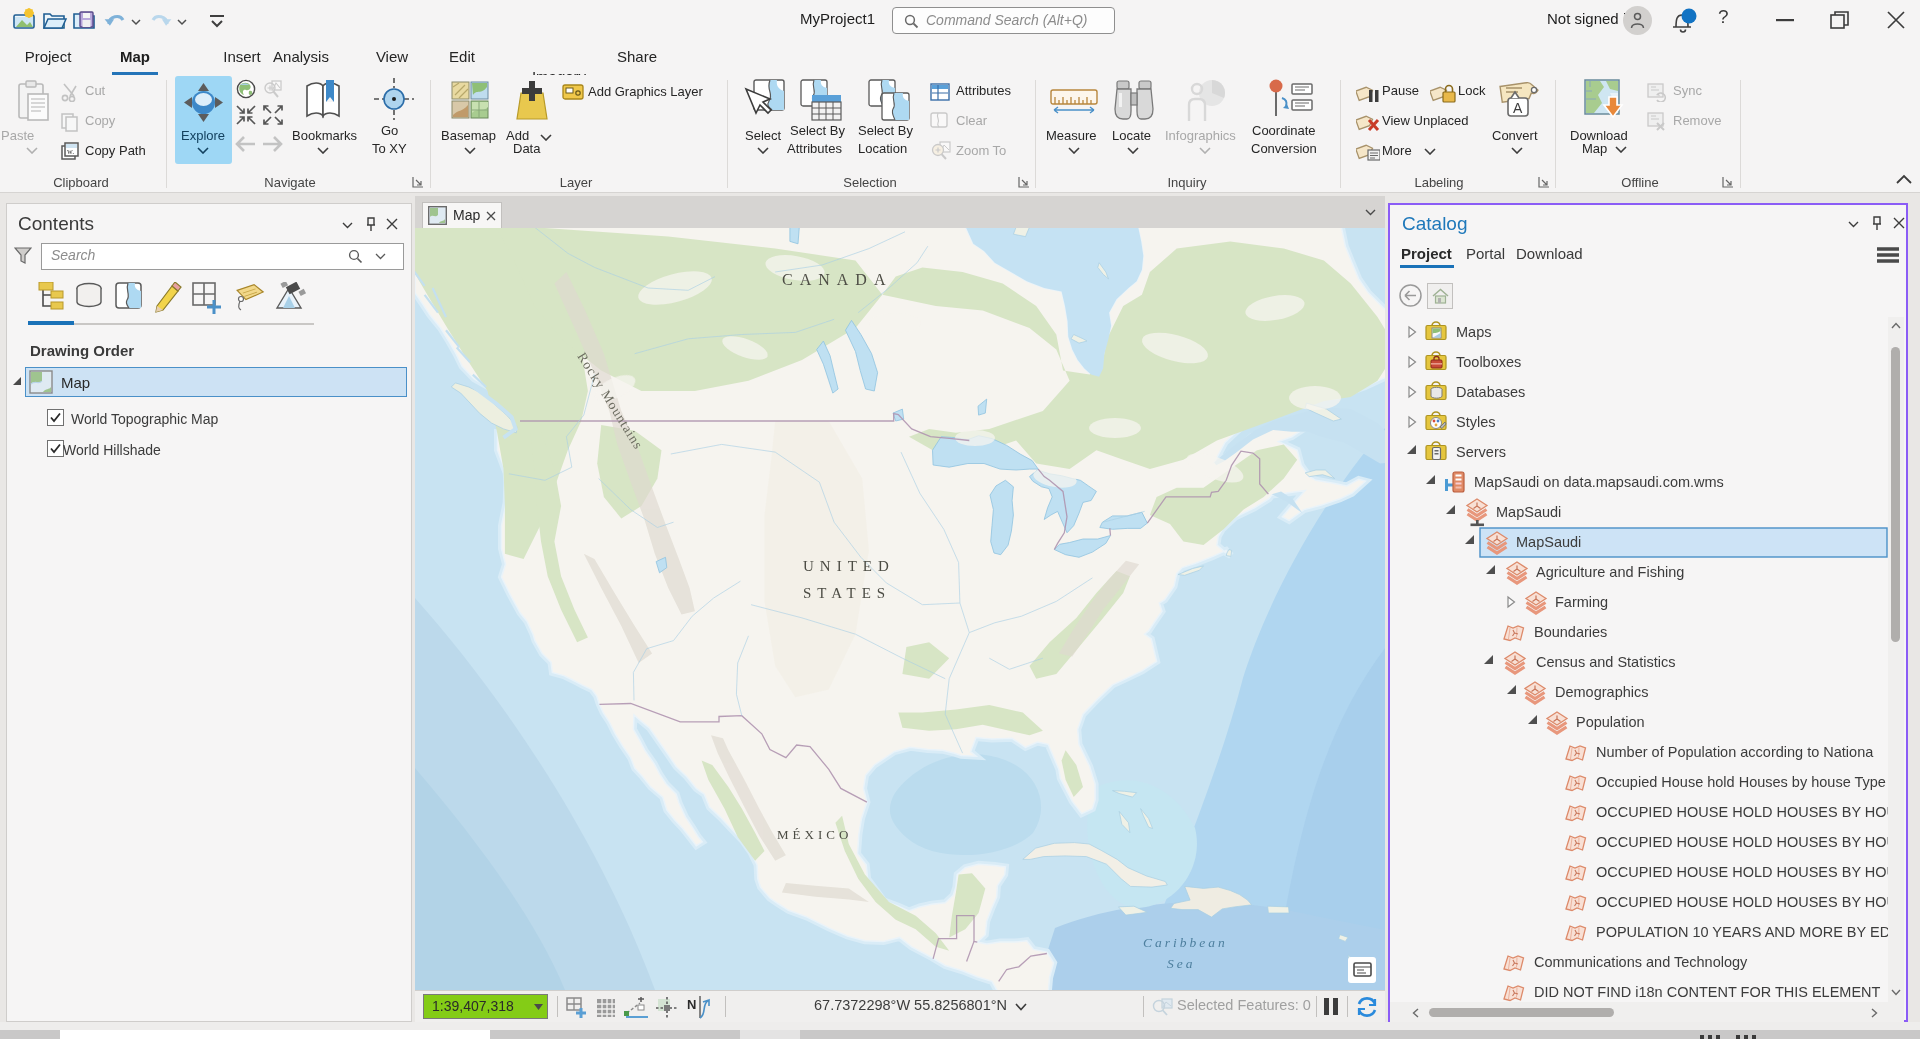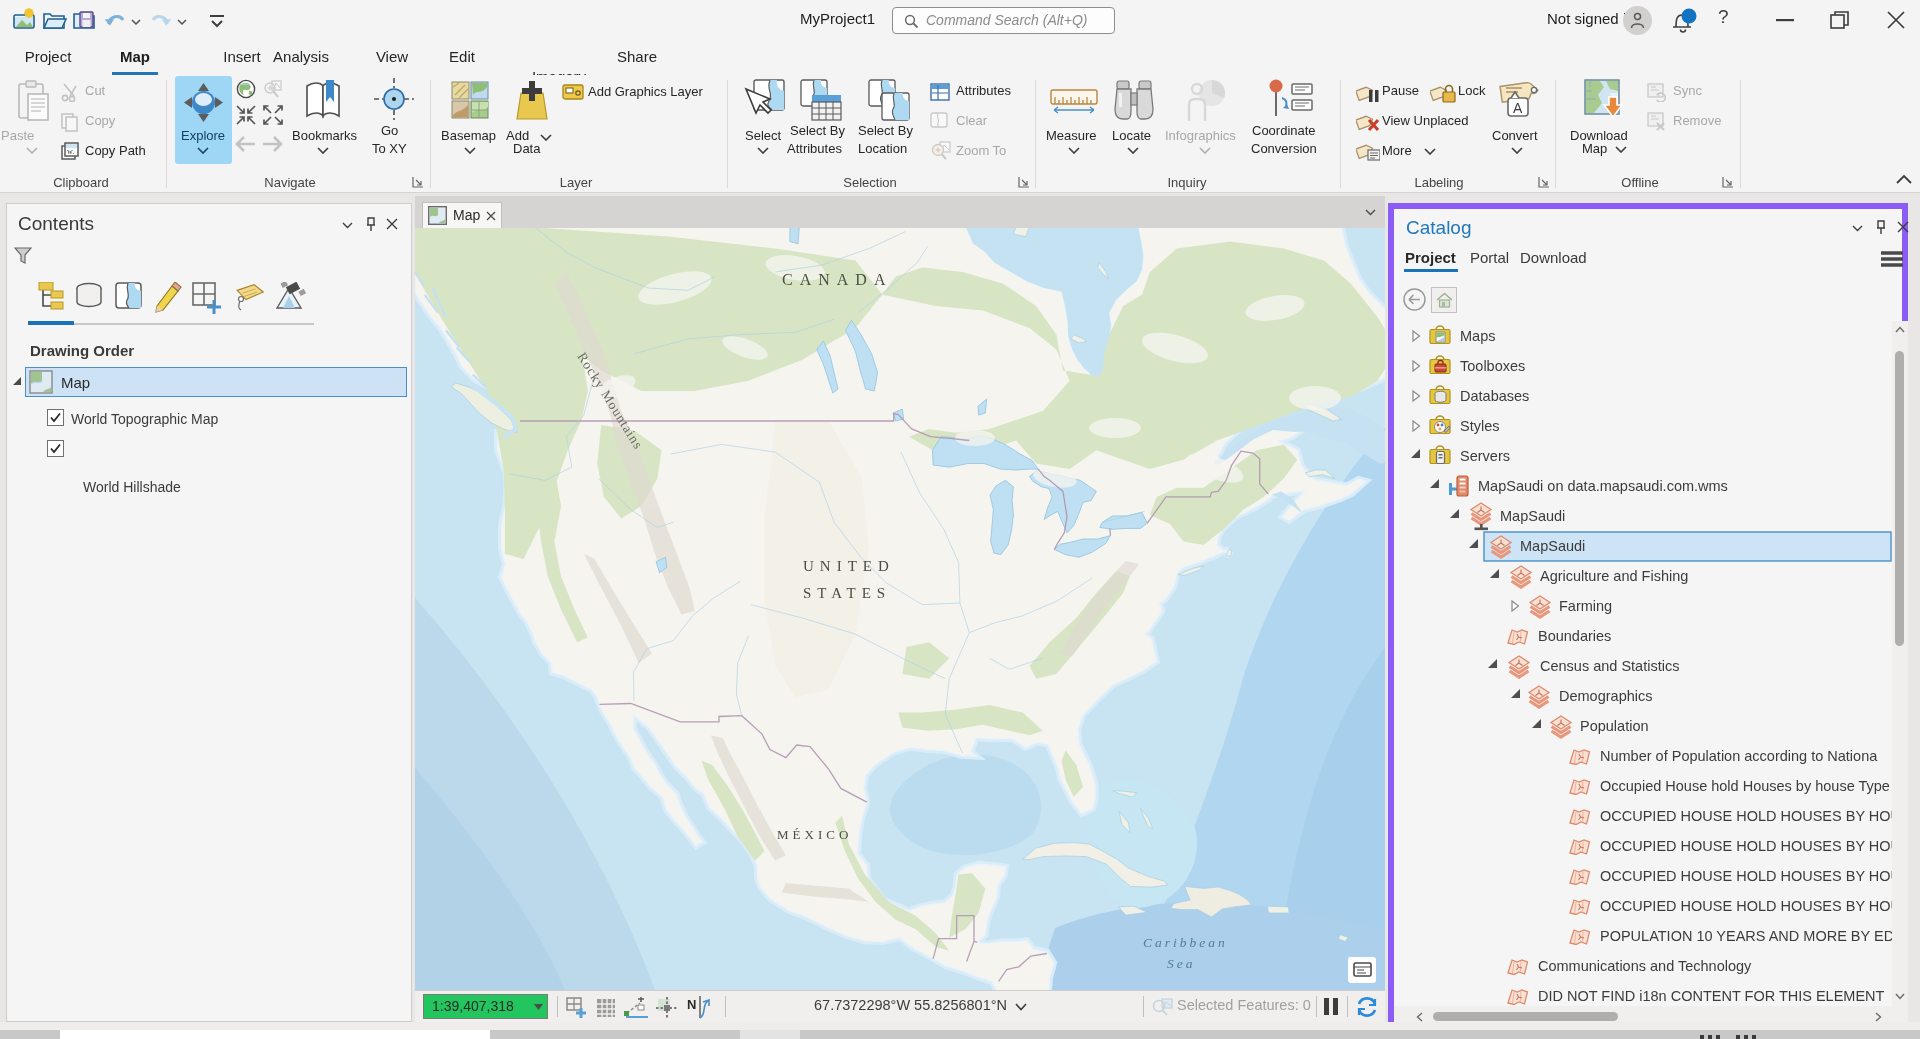--- a/index.html
+++ b/index.html
@@ -22,21 +22,21 @@
 
 #workspace { position:absolute; left:0; top:193px; width:1920px; height:829px; background:#e9e7e5; }
 
 #contents { position:absolute; left:6px; top:10px; width:406px; height:819px; background:#f6f5f5; border:1px solid #cfcdcb; }
 
 #maparea { position:absolute; left:415px; top:3px; width:970px; height:826px; }
 #maptabbar { position:absolute; left:0; top:0; width:970px; height:32px; background:#d6d4d2; }
 #mapview { position:absolute; left:0; top:32px; width:970px; height:762px; background:#c7e1f1; overflow:hidden; }
 #mapstatus { position:absolute; left:0; top:794px; width:970px; height:32px; background:#f0efee; border-top:1px solid #d0cecc; }
 
-#catalog { position:absolute; left:1388px; top:10px; width:520px; height:819px; background:#f6f5f5; border:6px solid #8b5cf6; }
+#catalog { position:absolute; left:1388px; top:10px; width:520px; height:819px; background:#f6f5f5; border:2px solid #8b5cf6; }
 
 #bottom1 { position:absolute; left:0; top:1022px; width:1920px; height:8px; background:#eeedec; }
 #bottom2 { position:absolute; left:0; top:1030px; width:1920px; height:9px; background:#c9c8c8; }
 </style>
 </head>
 <body>
 <div id="titlebar">
 
   <svg class="abs" style="left:12px;top:8px" width="220" height="26" viewBox="0 0 220 26">
 
@@ -448,20 +448,30 @@
       </svg>
     <svg class="abs" style="left:358px;top:13px" width="12" height="15" viewBox="0 0 12 15">
         <path d="M3 1 L9 1 L9 8 L3 8 Z M2 8 L10 8 M6 8 L6 14" fill="none" stroke="#3c3c3c" stroke-width="1.4"></path>
       </svg>
     <svg class="abs" style="left:379px;top:14px" width="12" height="12" viewBox="0 0 12 12">
         <path d="M1 1 L11 11 M11 1 L1 11" stroke="#3c3c3c" stroke-width="1.4"></path>
       </svg>
     <svg class="abs" style="left:7px;top:43px" width="18" height="18" viewBox="0 0 18 18">
         <path d="M1 1 L17 1 L11 8 L11 16 L7 14 L7 8 Z" fill="#cfcdcb" stroke="#6a6a6a" stroke-width="1.2"></path>
       </svg>
+    <div class="abs" style="left:34px;top:39px;width:363px;height:27px;background:#fff;border:1px solid #9a9a9a;">
+      <div class="abs" style="left:9px;top:3px;font-size:14px;font-style:italic;color:#8c8c8c;">Search</div>
+      <svg class="abs" style="left:306px;top:5px" width="15" height="15" viewBox="0 0 15 15">
+          <circle cx="6" cy="6" r="4.4" fill="none" stroke="#5a5a5a" stroke-width="1.4"></circle>
+          <path d="M9.5 9.5 L13.5 13.5" stroke="#5a5a5a" stroke-width="1.7"></path>
+        </svg>
+      <svg class="abs" style="left:333px;top:9px" width="11" height="7" viewBox="0 0 11 7">
+          <path d="M1 1 L5.5 5.5 L10 1" fill="none" stroke="#5a5a5a" stroke-width="1.3"></path>
+        </svg>
+    </div>
 
     <svg class="abs" style="left:30px;top:78px" width="280" height="34" viewBox="0 0 280 34">
 
       <g>
         <path d="M6 2 L6 24 L16 24 M6 13 L16 13" stroke="#4a4a4a" stroke-width="1.6" fill="none"></path>
         <rect x="2" y="0" width="14" height="8" fill="#e8c84e" stroke="#b8982a" stroke-width="1"></rect>
         <rect x="14" y="9" width="12" height="7" fill="#e8c84e" stroke="#b8982a" stroke-width="1"></rect>
         <rect x="14" y="20" width="12" height="7" fill="#e8c84e" stroke="#b8982a" stroke-width="1"></rect>
       </g>
       <g transform="translate(38,0)">
@@ -517,21 +527,21 @@
       <svg class="abs" style="left:2px;top:2px" width="11" height="11" viewBox="0 0 11 11">
           <path d="M1 5.5 L4 9 L10 1.5" fill="none" stroke="#2a2a2a" stroke-width="1.8"></path>
         </svg>
     </div>
     <div class="abs" style="left:64px;top:206px;" class2="treetxt"><span style="font-size:14px;color:#3b3b3b;">World Topographic Map</span></div>
     <div class="abs" style="left:40px;top:236px;width:17px;height:17px;background:#fff;border:1px solid #707070;">
       <svg class="abs" style="left:2px;top:2px" width="11" height="11" viewBox="0 0 11 11">
           <path d="M1 5.5 L4 9 L10 1.5" fill="none" stroke="#2a2a2a" stroke-width="1.8"></path>
         </svg>
     </div>
-    <div class="abs" style="left:76px;top:237px;margin-top:37px;"><span style="font-size:14px;color:#3b3b3b;">World Hillshade</span></div>
+    <div class="abs" style="left:56px;top:237px;"><span style="font-size:14px;color:#3b3b3b;">World Hillshade</span></div>
   </div>
   <div id="maparea">
     <div id="maptabbar">
       <div class="abs" style="left:7px;top:6px;width:80px;height:26px;background:#f7f6f5;border:1px solid #c2c0be;border-bottom:none;">
         <svg class="abs" style="left:5px;top:3px" width="19" height="19" viewBox="0 0 19 19">
           <rect x="0.7" y="0.7" width="17.6" height="17.6" fill="#dfeaf2" stroke="#6a6a6a" stroke-width="1.4"></rect>
           <path d="M2 11 C5 8 7 12 10 9 L10 2 L2 2 Z" fill="#9fc48f"></path>
           <path d="M11 17 C13 14 15 16 17 13 L17 17 Z" fill="#9fc48f"></path>
         </svg>
         <div class="abs" style="left:30px;top:4px;font-size:14px;color:#2a2a2a;">Map</div>
@@ -674,21 +684,21 @@
 <text x="752" y="740" letter-spacing="3">Sea</text>
 </g>
 <g>
 <rect x="933" y="729" width="28" height="26" rx="3" fill="#fff"></rect>
 <rect x="939" y="735" width="17" height="13" rx="1.5" fill="none" stroke="#4a4a4a" stroke-width="1.6"></rect>
 <path d="M939 739 L956 739 M942 742 H949 M942 745 H951" stroke="#4a4a4a" stroke-width="1.2"></path>
 </g>
 </svg>
     </div>
     <div id="mapstatus">
-      <div class="abs" style="left:8px;top:3px;width:125px;height:25px;background:#22c55e;border:1px solid #7a7a7a;">
+      <div class="abs" style="left:8px;top:3px;width:125px;height:25px;background:#84cc16;border:1px solid #7a7a7a;">
         <div class="abs" style="left:8px;top:3px;font-size:14px;color:#2a2a2a;">1:39,407,318</div>
         <svg class="abs" style="left:110px;top:9px" width="9" height="6" viewBox="0 0 9 6">
             <path d="M0 0 L4.5 6 L9 0 Z" fill="#4a4a4a"></path>
           </svg>
       </div>
       <div class="abs" style="left:142px;top:5px;width:1px;height:21px;background:#c2c0be;"></div>
       <svg class="abs" style="left:151px;top:6px" width="24" height="22" viewBox="0 0 24 22">
         <rect x="1" y="1" width="14" height="12" fill="none" stroke="#8a8a8a" stroke-width="1.5"></rect>
           <path d="M8 1 V13 M1 7 H15" stroke="#8a8a8a" stroke-width="1.3"></path>
         <path d="M15 11 V21 M10 16 H20" stroke="#5a9fd4" stroke-width="3"></path>

